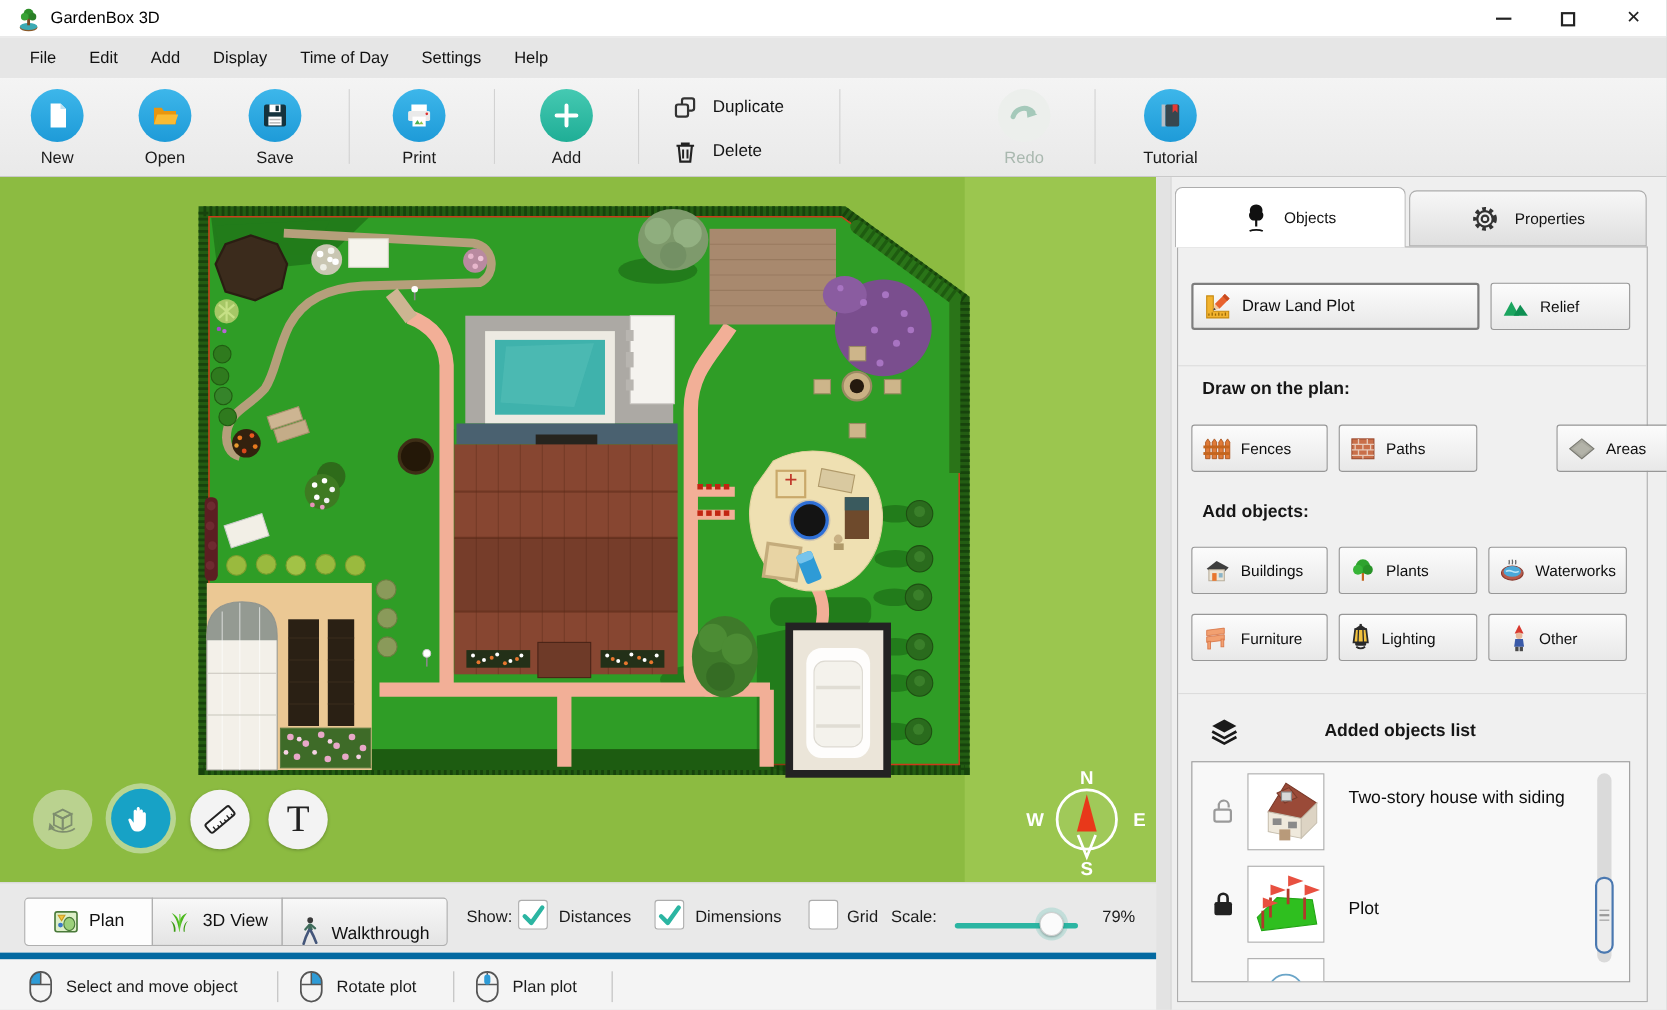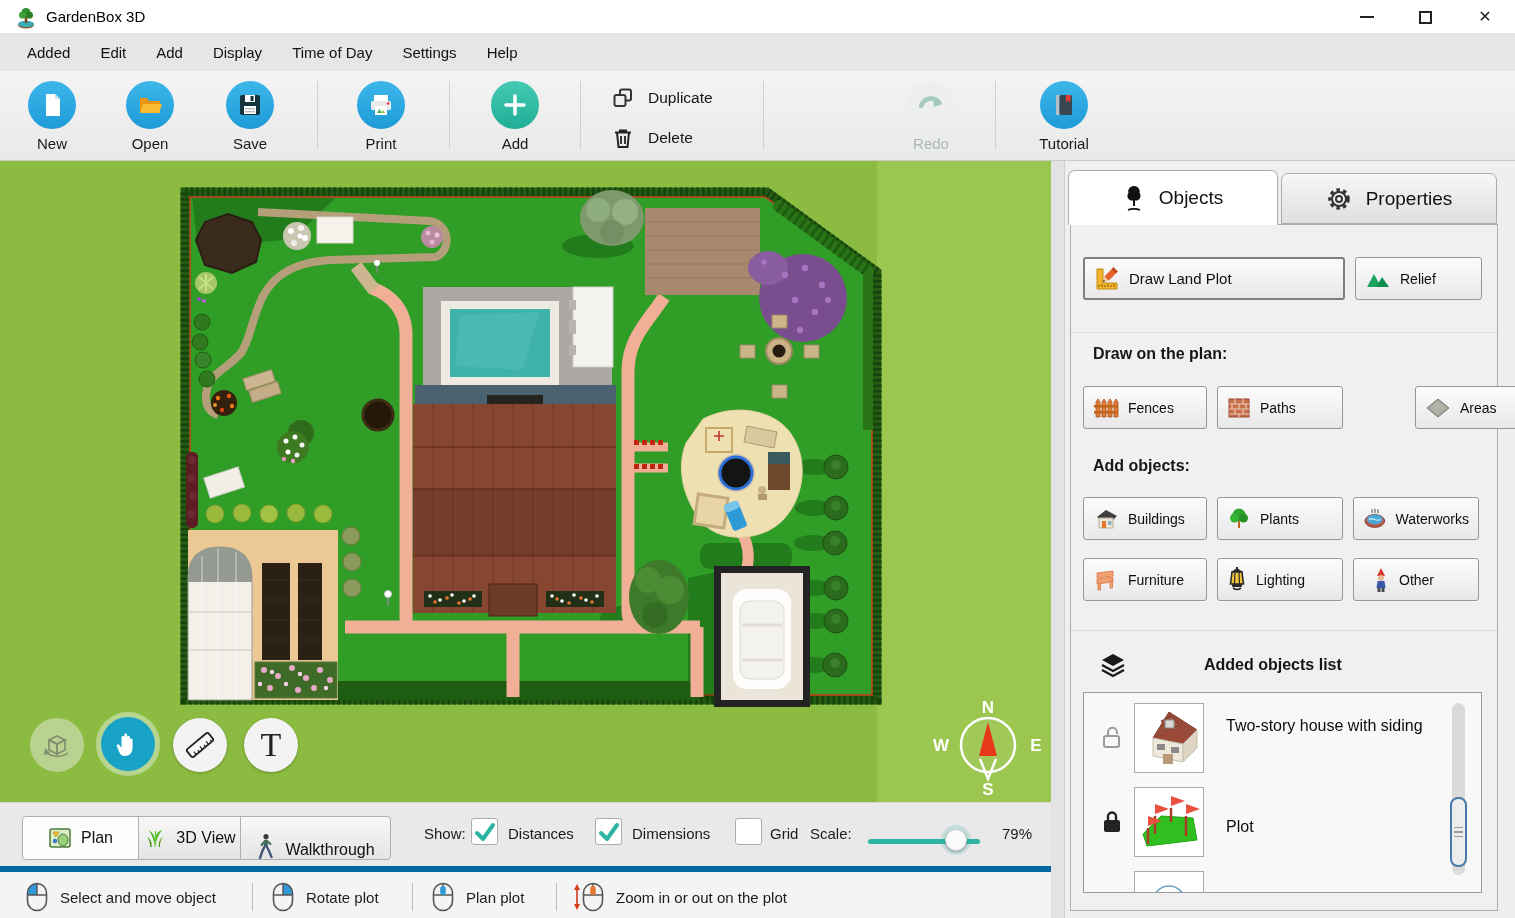--- a/index.html
+++ b/index.html
@@ -66,21 +66,21 @@
   
   .statusbar { position:absolute; left:0; top:866px; width:1051px; height:52px; background:#F4F4F4; border-top:6px solid #0369a1; }
   .hint { position:absolute; top:10px; display:flex; align-items:center; gap:12px; }
   .hint-label { font-size:15px; color:#1B1B1B; }
   .hsep { position:absolute; top:11px; width:1px; height:28px; background:#BDBDBD; }
 
   
   .panel-bg { position:absolute; left:1064px; top:161px; width:451px; height:757px; background:#EFEFEF; border-left:1px solid #CFCFCF; }
   .panel-box { position:absolute; left:1070px; top:224px; width:428px; height:687px; background:#F0F0F0; border:1px solid #ADADAD; z-index:1; }
   .tab { position:absolute; display:flex; align-items:center; justify-content:center; gap:14px;
-         font-size:19px; border:1px solid #ADADAD; border-radius:7px 7px 0 0; cursor:default; }
+         font-size:14px; border:1px solid #ADADAD; border-radius:7px 7px 0 0; cursor:default; }
   .tab-objects { left:1068px; top:170px; width:210px; height:55px; background:#FFF; border-bottom:none; z-index:3; }
   .tab-properties { left:1281px; top:173px; width:216px; height:51px; background:linear-gradient(#F7F7F7,#DFDFDF); z-index:0; }
   .pbtn { position:absolute; height:43px; background:linear-gradient(#FCFCFC,#E8E8E8); border:1px solid #979797;
           border-radius:3px; display:flex; align-items:center; gap:9px; padding:0 9px; font-size:14px; color:#0E0E0E; z-index:2; cursor:default; }
   .pbtn.big { border:2px solid #7E7E7E; font-size:15px; }
   .plabel { position:absolute; font-size:16px; font-weight:600; color:#161616; z-index:2; }
   .pdivider { position:absolute; left:1071px; width:426px; height:1px; background:#DCDCDC; z-index:2; }
   .listbox { position:absolute; left:1083px; top:692px; width:399px; height:201px; background:#F8F8F8;
              border:1px solid #9A9A9A; overflow:hidden; z-index:2; }
   .thumb { position:absolute; width:70px; height:70px; background:#FFF; border:1px solid #ABABAB; }
@@ -111,21 +111,21 @@
       </div>
     <div class="winctl" style="left:1402px;">
         <span class="glyph-max"></span>
       </div>
     <div class="winctl" style="left:1462px;">
         <span class="glyph-close">✕</span>
       </div>
   </div>
 
   <div class="menubar">
-    <span class="menu-item">Added</span>
+    <span class="menu-item">File</span>
     <span class="menu-item">Edit</span>
     <span class="menu-item">Add</span>
     <span class="menu-item">Display</span>
     <span class="menu-item">Time of Day</span>
     <span class="menu-item">Settings</span>
     <span class="menu-item">Help</span>
   </div>
 
   <div class="toolbar">
     <div class="titem" style="left:4px;top:10px;">
@@ -626,21 +626,21 @@
     <div class="seggroup">
       <div class="segbtn first active" style="width:117px;">
         <svg width="24" height="24" viewBox="0 0 24 24">
           <rect x="2" y="3" width="20" height="18" rx="2" fill="#DDEFC8" stroke="#4A7A3A" stroke-width="1.5"></rect>
           <ellipse cx="15" cy="14" rx="5" ry="6" fill="#9BD07A" stroke="#4A7A3A"></ellipse>
           <polygon points="5,6 11,6 8,11" fill="#F2C23E" stroke="#C89A20"></polygon>
           <circle cx="7" cy="15" r="2.2" fill="#3A7AC8"></circle>
         </svg>
         <span>Plan</span>
       </div>
-      <div class="segbtn" style="width:103px;">
+      <div class="segbtn" style="width:119px;">
         <svg width="24" height="24" viewBox="0 0 24 24">
           <path d="M12 21 C11 14 9 8 5 4 C10 6 12 11 12 14 C12 10 14 6 19 4 C15 9 13 15 12 21 Z" fill="#4CB81E"></path>
           <path d="M12 21 C12 15 12 9 12 5 L13 5 C13.5 10 13 16 12.5 21 Z" fill="#6BD43A"></path>
           <path d="M7 21 C7.5 17 6 13 4 11 C8 13 9 17 8.5 21 Z" fill="#3A9A10"></path>
           <path d="M17 21 C16.5 17 18 13 20 11 C16.5 13 15.5 17 16 21 Z" fill="#3A9A10"></path>
         </svg>
         <span>3D View</span>
       </div>
       <div class="segbtn last" style="width:151px;align-items:flex-end;">
         <svg width="20" height="26" viewBox="0 0 20 26">
@@ -694,31 +694,20 @@
     <div class="hsep" style="left:412px;"></div>
     <div class="hint" style="left:432px;">
       <svg width="22" height="30" viewBox="0 0 22 30">
         <rect x="1.5" y="1.5" width="19" height="27" rx="9.5" fill="none" stroke="#555" stroke-width="1.6"></rect>
         <path d="M11 2 V13 M2 13 H20" stroke="#555" stroke-width="1.4" fill="none"></path>
         <rect x="8.2" y="4" width="5.6" height="9" rx="2.8" fill="#2E9BD6"></rect>
       </svg>
       <span class="hint-label">Plan plot</span>
     </div>
     <div class="hsep" style="left:556px;"></div>
-    <div class="hint" style="left:572px;">
-      <svg width="32" height="30" viewBox="0 0 32 30">
-        <polygon points="2,8 8,8 5,2" fill="#D43A1A"></polygon>
-        <line x1="5" y1="8" x2="5" y2="22" stroke="#D43A1A" stroke-width="1.6"></line>
-        <polygon points="2,22 8,22 5,28" fill="#D43A1A"></polygon>
-        <rect x="11.5" y="1.5" width="19" height="27" rx="9.5" fill="none" stroke="#555" stroke-width="1.6"></rect>
-        <path d="M21 2 V13 M12 13 H30" stroke="#555" stroke-width="1.4" fill="none"></path>
-        <rect x="18.2" y="4" width="5.6" height="9" rx="2.8" fill="#E8762E"></rect>
-      </svg>
-      <span class="hint-label">Zoom in or out on the plot</span>
-    </div>
   </div>
 
   <div class="panel-bg"></div>
   <div class="panel-box"></div>
 
   <div class="tab tab-properties">
     <svg width="26" height="26" viewBox="0 0 26 26">
       <circle cx="13" cy="13" r="9" fill="none" stroke="#333" stroke-width="3.6" stroke-dasharray="3.4,3.2"></circle>
       <circle cx="13" cy="13" r="7" fill="#F0F0F0" stroke="#333" stroke-width="2"></circle>
       <circle cx="13" cy="13" r="3" fill="none" stroke="#333" stroke-width="2"></circle>

